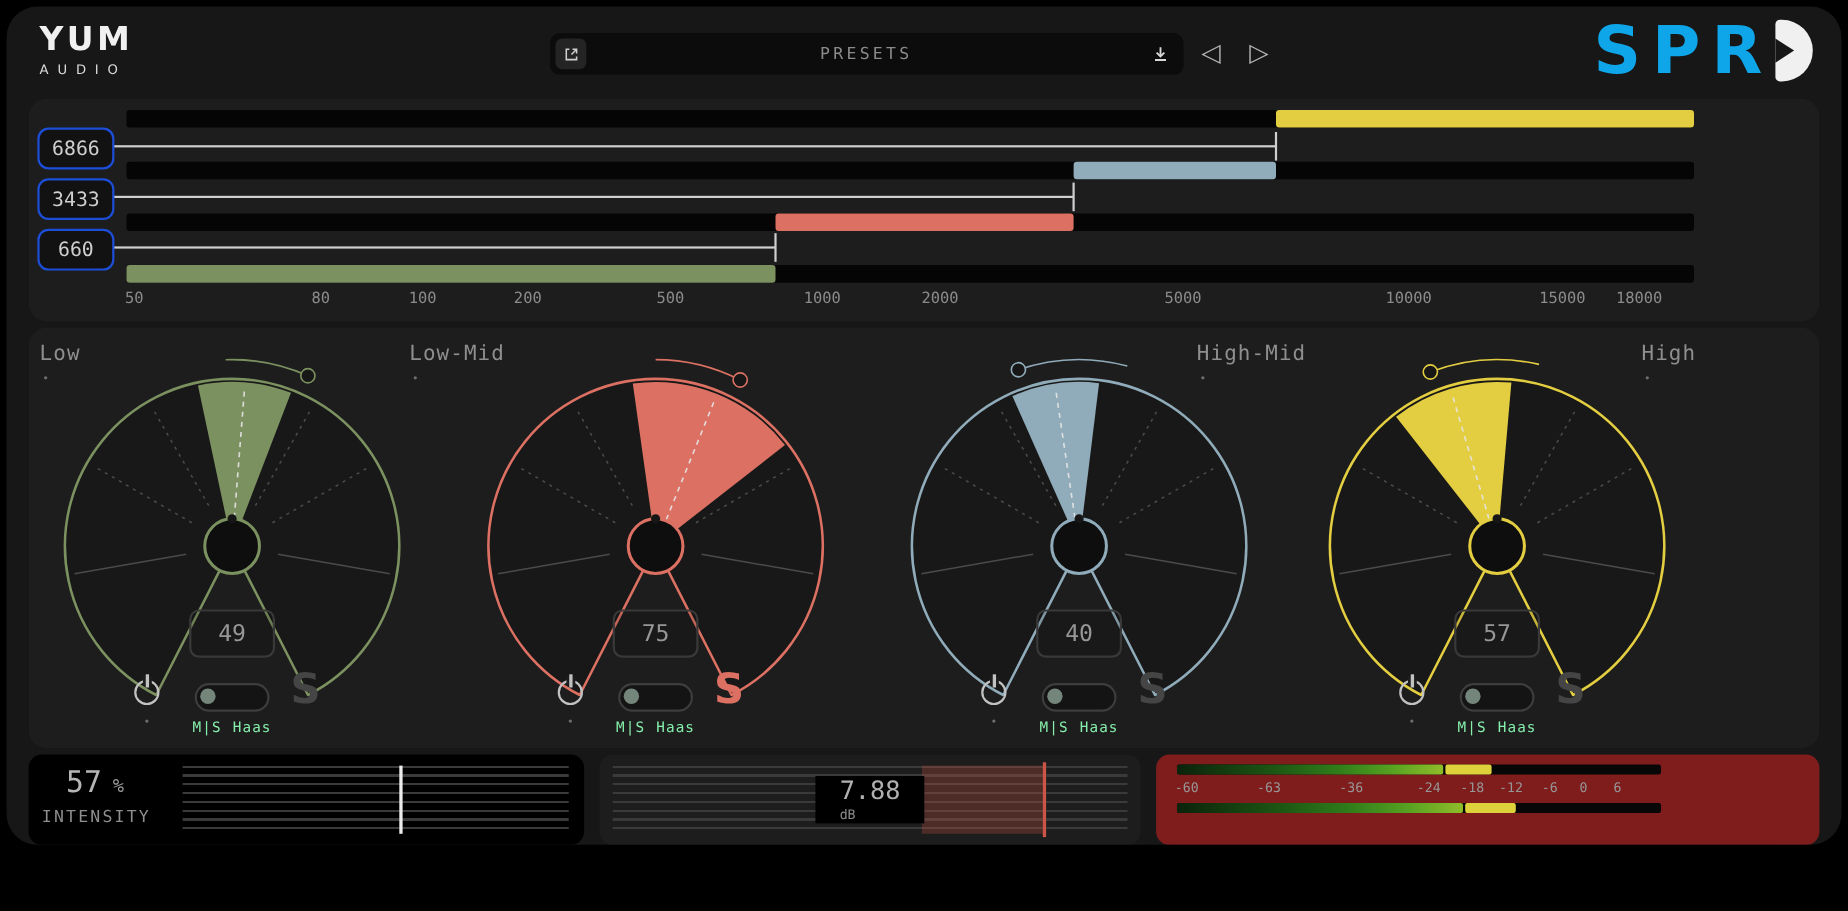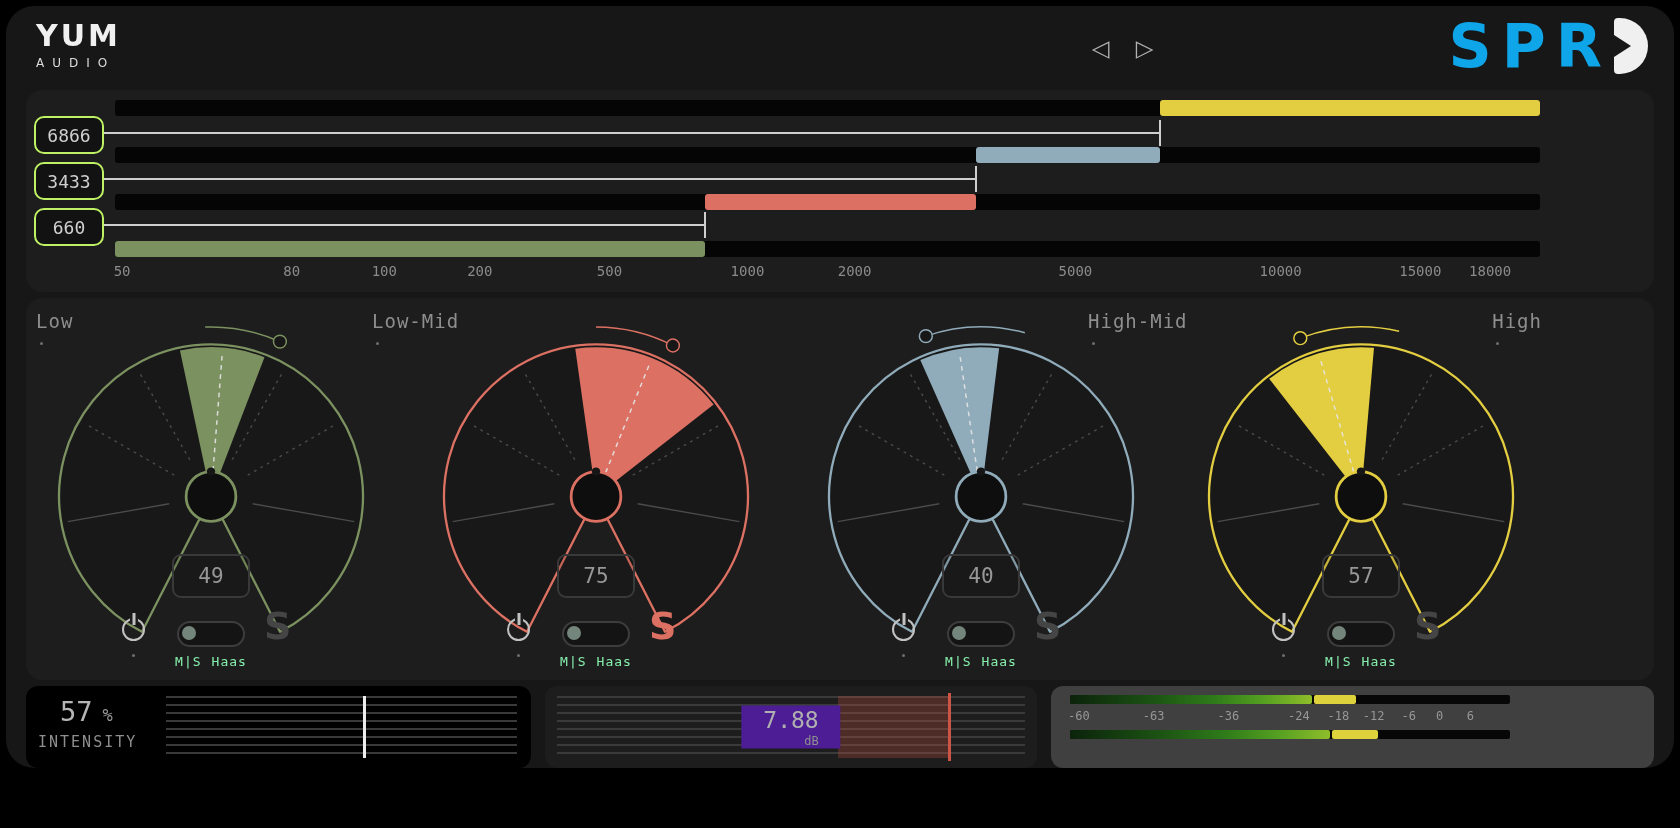--- a/index.html
+++ b/index.html
@@ -23,21 +23,21 @@
               font-family:"DejaVu Sans",sans-serif;color:#b2b2b2;font-size:23px}
   .arrow{cursor:pointer;line-height:32px}
   .brand{position:absolute;right:26px;top:8px;display:flex;align-items:center;color:#0ea5e9}
   .brand-letters{font-family:"DejaVu Sans",sans-serif;font-weight:bold;font-size:60px;letter-spacing:10px;line-height:64px}
   .brand-d{width:34px;height:56px;margin-left:2px;background:#f0f0f0;border-radius:4px 28px 28px 4px;position:relative}
   .brand-d::after{content:'';position:absolute;left:0;top:50%;transform:translateY(-50%);
                   border-top:11px solid transparent;border-bottom:11px solid transparent;border-left:17px solid #171717}
 
   
   .spectrum{position:absolute;left:20px;top:84px;width:1628px;height:202px;background:#1d1d1d;border-radius:16px}
-  .xo-box{position:absolute;left:8px;width:66px;height:34px;background:#121212;border:2px solid #bef264;
+  .xo-box{position:absolute;left:8px;width:66px;height:34px;background:#121212;border:2px solid #1d4ed8;
           border-radius:10px;color:#cfcfcf;font-size:18px;display:flex;align-items:center;justify-content:center;
           z-index:3;cursor:pointer}
   .xo-0{top:26px}.xo-1{top:72px}.xo-2{top:118px}
   .bars{position:absolute;left:89px;width:1425px;top:10px;height:192px}
   .track{position:absolute;left:0;right:0;height:16px;background:#050505;border-radius:3px}
   .track-0{top:0}.track-1{top:47px}.track-2{top:94px}.track-3{top:141px}
   .spec-seg{position:absolute;top:0;height:16px;border-radius:3px;cursor:pointer}
   .xo-line{position:absolute;left:-16px;height:2px;background:#cfcfcf;z-index:2;cursor:pointer}
   .xo-line-0{top:32px}.xo-line-1{top:78px}.xo-line-2{top:124px}
   .xo-line::after{content:'';position:absolute;right:-1px;top:-12px;width:2px;height:26px;background:#cfcfcf}
@@ -68,51 +68,68 @@
   .solo.active{color:var(--c)}
   .modes{position:absolute;left:50%;transform:translateX(-50%);top:356px;white-space:nowrap;
          font-size:13px;color:#86efac;letter-spacing:1px}
   .modes span{cursor:pointer}
   .modes span + span{margin-left:10px}
 
   
   .footer{position:absolute;left:20px;top:680px;width:1628px;height:82px;display:flex;gap:14px}
   .f-left{width:505px;background:#000000;border-radius:12px;position:relative}
   .f-mid{width:492px;background:#1d1d1d;border-radius:12px;position:relative}
-  .f-right{flex:1;background:#404040;border-radius:12px;position:relative}
+  .f-right{flex:1;background:#7f1d1d;border-radius:12px;position:relative}
   .int-value{position:absolute;left:34px;top:10px;font-size:27px;color:#b5b5b5}
   .int-value .unit{font-size:17px;color:#999;margin-left:10px}
   .int-label{position:absolute;left:12px;top:47px;font-size:15px;color:#8e8e8e;letter-spacing:2px}
   .hlines{background:repeating-linear-gradient(to bottom,#3a3a3a 0 2px,transparent 2px 8px)}
   .int-slider{position:absolute;left:140px;right:14px;top:10px;bottom:10px;cursor:ew-resize}
   .slider-handle{position:absolute;top:0;bottom:0;width:3px;background:#ececec;cursor:ew-resize}
   .db-slider{position:absolute;left:12px;right:12px;top:10px;bottom:10px;cursor:ew-resize}
   .db-fill{position:absolute;top:0;bottom:0;background:rgba(206,82,68,.28)}
   .db-handle{position:absolute;top:-3px;bottom:-3px;width:3px;background:#cc5547;z-index:1;cursor:ew-resize}
-  .db-readout{position:absolute;left:50%;top:50%;transform:translate(-50%,-50%);background:#4c1d95;
-              padding:1px 22px;text-align:right;z-index:2}
+  .db-readout{position:absolute;left:50%;top:50%;transform:translate(-50%,-50%);background:#000000;
+              padding:1px 22px;text-align:left;z-index:2}
   .db-value{font-size:23px;color:#b0b0b0}
   .db-unit{font-size:12px;color:#8e8e8e;margin-top:1px}
   .meters{position:absolute;left:19px;top:9px;width:440px}
   .meter{position:relative;height:9px;background:#070707;border-radius:2px}
   .m-green{position:absolute;left:0;top:0;bottom:0;border-radius:2px;
            background:linear-gradient(90deg,#0b230b,#1c5413 35%,#2f7c1a 60%,#55a021 80%,#8fbd2a 100%)}
   .m-yellow{position:absolute;top:0;bottom:0;border-radius:2px;background:#ddd23b}
   .meter-scale{position:relative;height:19px;margin:3px 0 4px}
   .scale-label{position:absolute;top:2px;transform:translateX(-50%);font-size:12px;color:#979797;white-space:nowrap}
 </style>
 </head>
 <body>
 
 <div class="plugin">
 
   <header class="header">
     <div class="logo">
       <div class="logo-top">YUM</div>
       <div class="logo-bottom">AUDIO</div>
+    </div>
+    <div class="preset-bar">
+      <div class="preset-export">
+        <svg width="15" height="15" viewBox="0 0 16 16" fill="none" stroke="#d0d0d0" stroke-width="1.5">
+          <path d="M6 3 H3 V13 H13 V10"></path>
+            <path d="M9 3 H13 V7"></path>
+            <path d="M13 3 L8 8"></path>
+        </svg>
+      </div>
+      <div class="preset-label">PRESETS</div>
+      <div class="preset-save">
+        <svg width="16" height="16" viewBox="0 0 16 16" fill="none" stroke="#d8d8d8" stroke-width="1.7">
+          <path d="M8 2 V10"></path>
+            <path d="M4.5 6.8 L8 10.3 L11.5 6.8"></path>
+            <path d="M3 13.5 H13"></path>
+        </svg>
+      </div>
     </div>
     <div class="nav-arrows">
       <span class="arrow">◁</span>
       <span class="arrow">▷</span>
     </div>
     <div class="brand">
       <span class="brand-letters">SPR</span>
       <span class="brand-d"></span>
     </div>
   </header>

